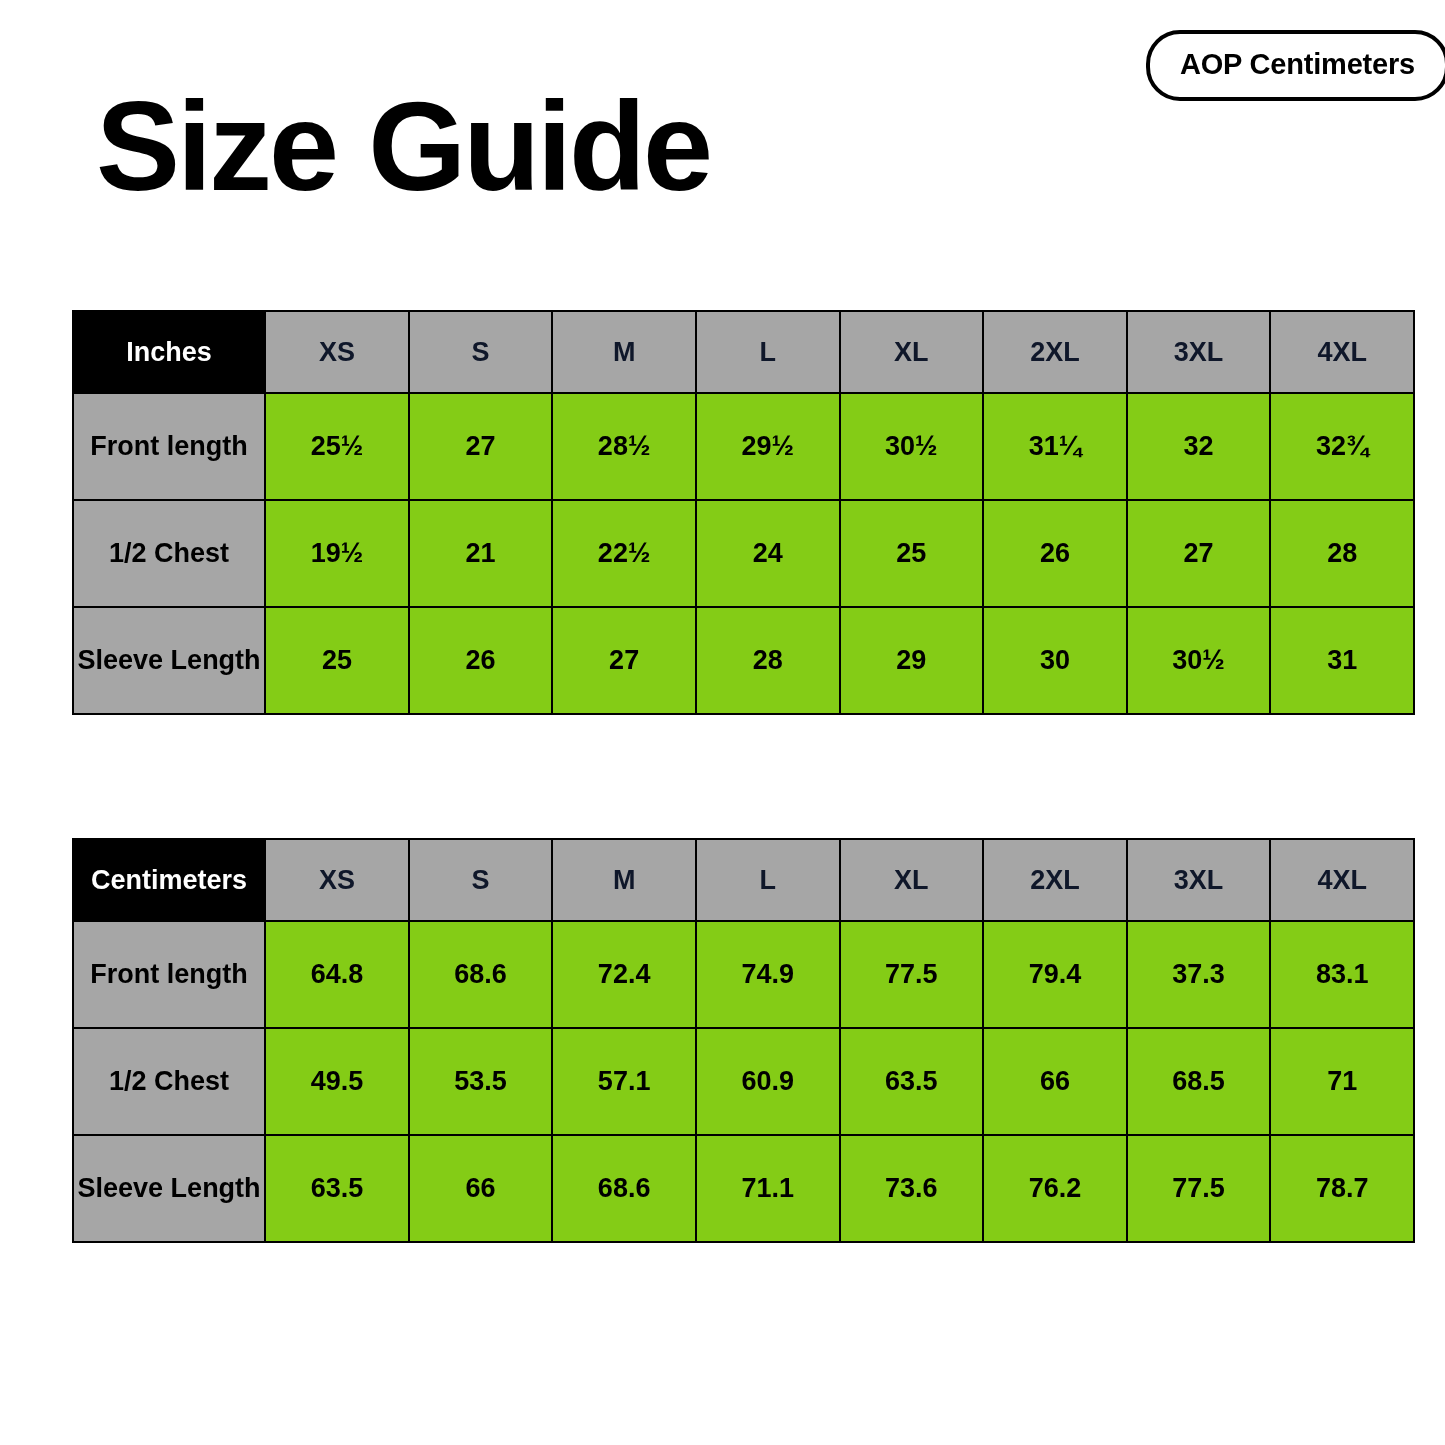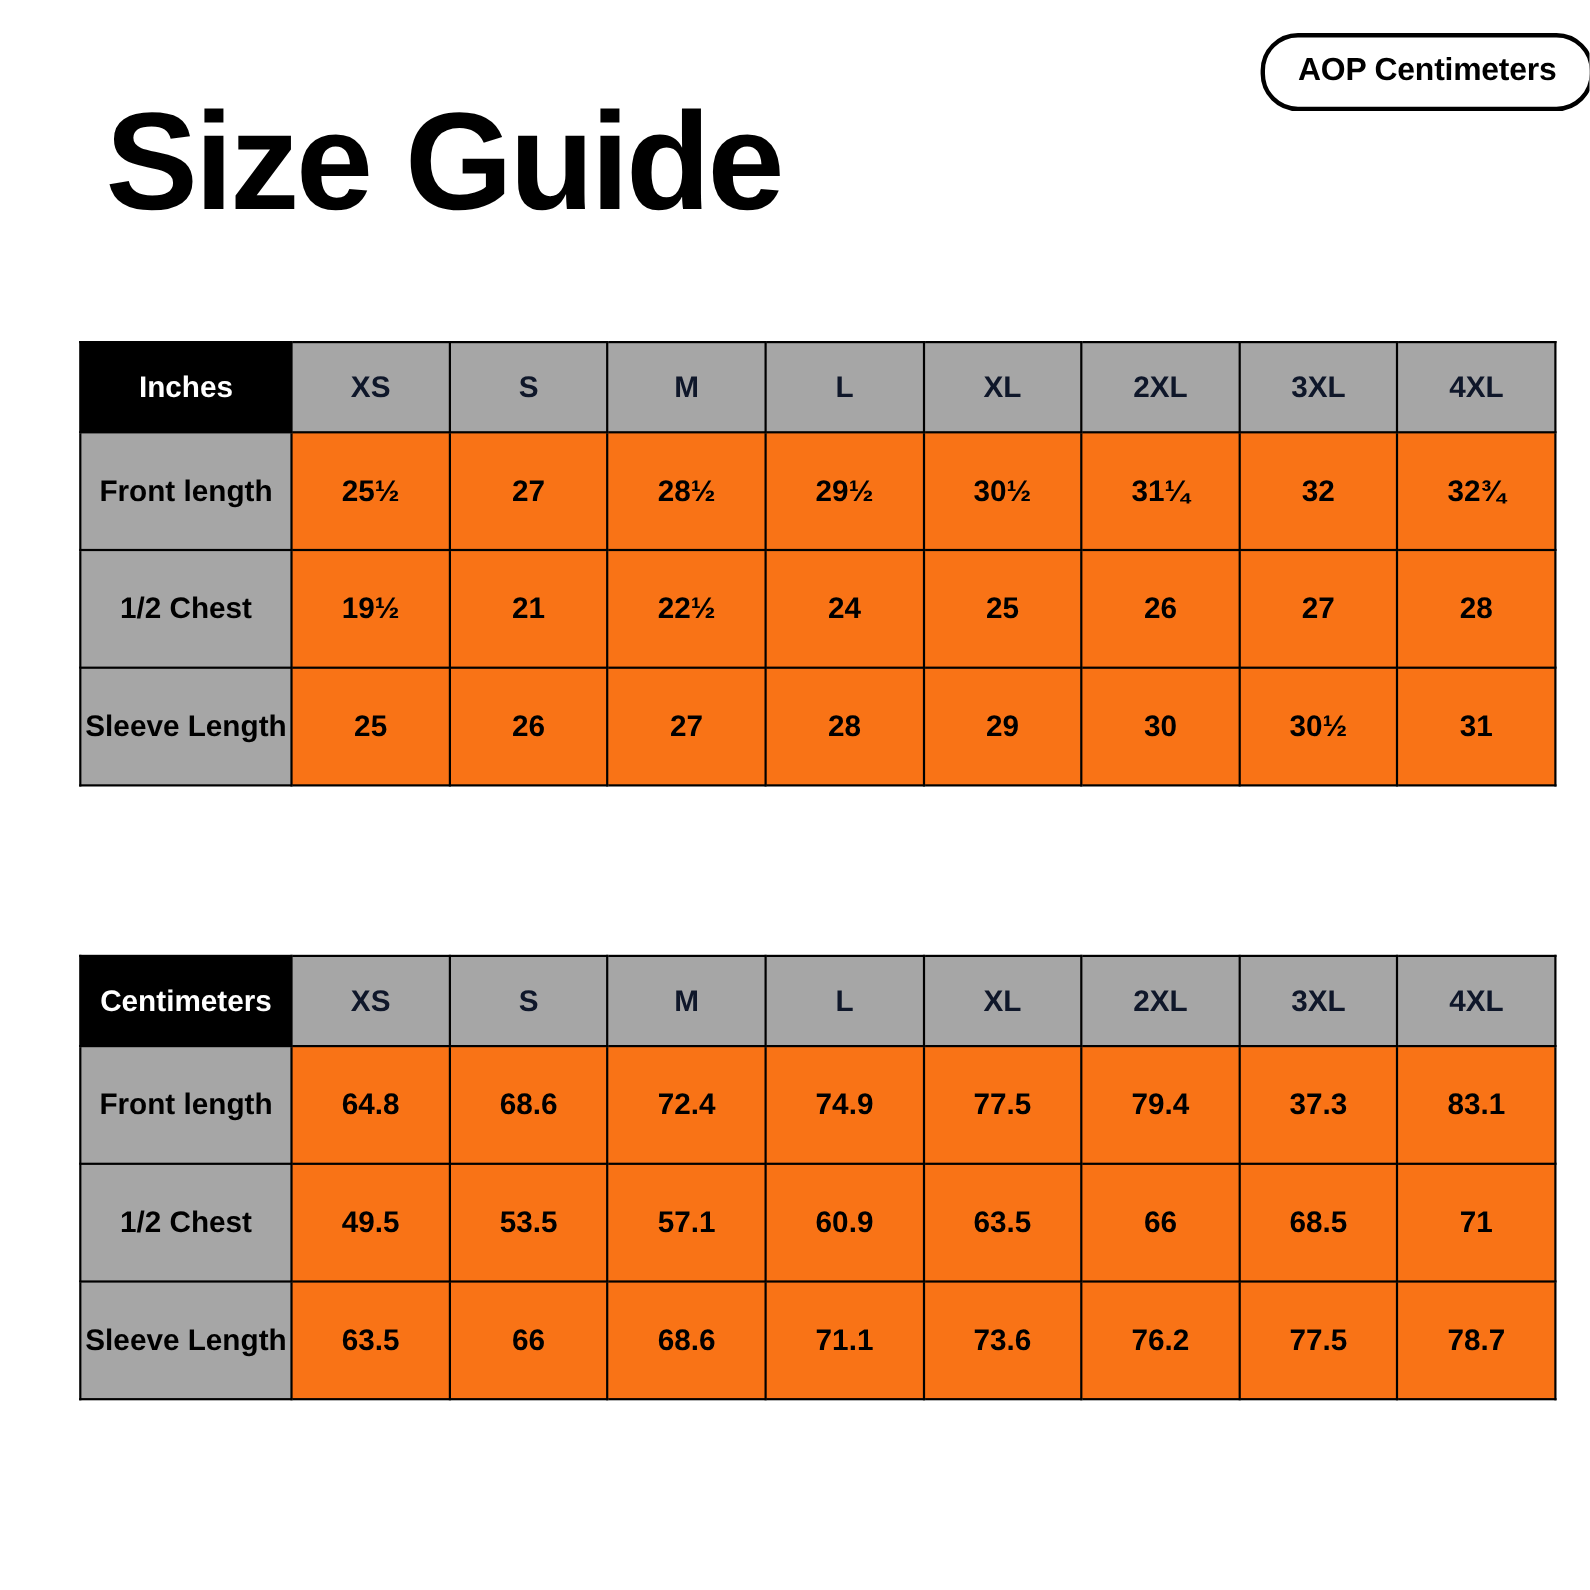--- a/index.html
+++ b/index.html
@@ -41,21 +41,21 @@
     margin-left: 24px;
   }
 
   
   .table-wrap {
     position: absolute;
     left: 72px;
     width: 1343px;
   }
   .table-wrap.inches { top: 310px; }
-  .table-wrap.cm { top: 868px; }
+  .table-wrap.cm { top: 838px; }
 
   table {
     border-collapse: collapse;
     width: 100%;
     table-layout: fixed;
   }
   table td, table th {
     border: 2px solid #000;
     text-align: center;
     vertical-align: middle;
@@ -81,21 +81,21 @@
   }
 
   tbody th.row-label {
     background: #a6a6a6;
     color: #000;
     font-weight: bold;
     line-height: 1.22;
     padding: 4px 3px;
   }
   tbody td.value {
-    background: #f97316;
+    background: #84cc16;
     color: #000;
     height: 107px;
   }
   tbody tr.tall td.value, tbody tr.tall th.row-label { height: 107px; }
 </style>
 </head>
 <body>
 
 <div class="badge">
   <span>AOP Centimeters</span>

